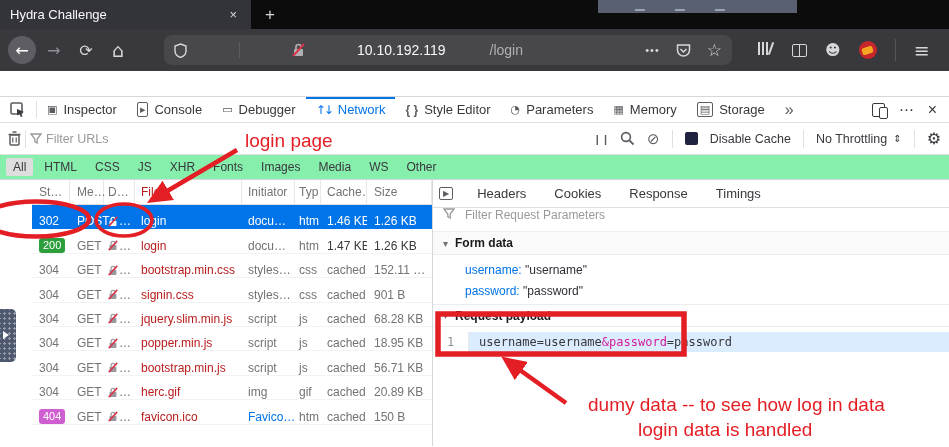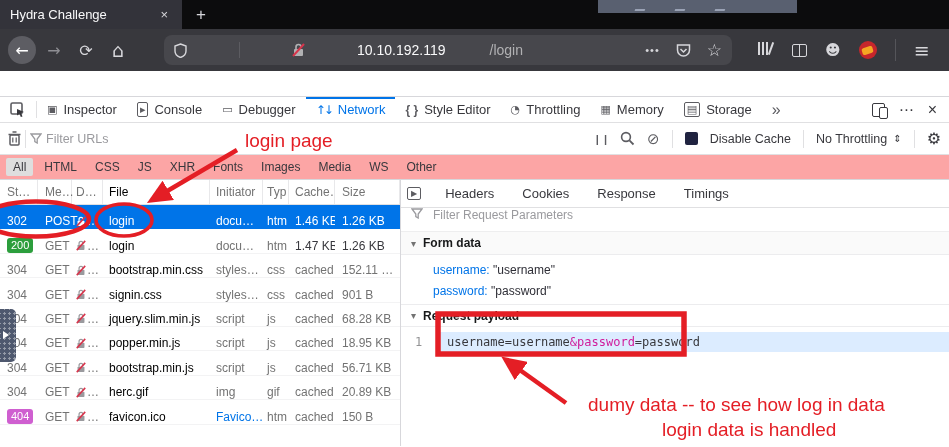--- a/index.html
+++ b/index.html
@@ -3,21 +3,21 @@
 <meta charset="utf-8">
 <style>
   * { margin:0; padding:0; box-sizing:border-box; }
   html,body { width:949px; height:447px; overflow:hidden; background:#fff;
     font-family:"Liberation Sans","DejaVu Sans",sans-serif; }
   body { position:relative; }
   .glyph { font-family:"DejaVu Sans",sans-serif; }
 
   
   .tabbar { height:29px; background:#0c0c0d; display:flex; align-items:stretch; position:relative; }
-  .tab { width:182px; background:#33333a; color:#f9f9fa; display:flex; align-items:center;
+  .tab { width:251px; background:#33333a; color:#f9f9fa; display:flex; align-items:center;
     padding:0 10px; font-size:13px; }
   .tab-title { flex:1; }
   .tab-close { color:#d7d7db; font-size:13px; padding:0 4px; }
   .newtab { color:#d7d7db; font-size:17px; padding:0 14px; display:flex; align-items:center; }
   .cutbox { position:absolute; left:598px; top:0; width:199px; height:13px; background:#596070;
     overflow:hidden; }
   .cutbox i { position:absolute; top:3px; width:10px; height:8px; border-bottom:2px solid #9aa2b5;
     transform:skewX(-20deg); }
 
   .navbar { height:42px; background:#38383d; display:flex; align-items:center; padding:0 8px; }
@@ -65,36 +65,36 @@
   .net-toolbar { height:32px; background:#fff; border-bottom:1px solid #e0e0e2; display:flex;
     align-items:center; font-size:12px; color:#737373; padding:0 8px; }
   .nt-left { display:flex; align-items:center; gap:4px; }
   .nt-right { margin-left:auto; display:flex; align-items:center; gap:12px; color:#38383d; }
   .cache-box { width:13px; height:13px; background:#202340; border-radius:2px; }
   .throttle { display:flex; align-items:center; gap:6px; font-size:12.5px; }
   .pause-ic { letter-spacing:1px; font-weight:bold; font-size:11px; color:#5c5c61; }
 
   
   .chips { height:25px; border-bottom:1px solid #d7d7db; display:flex; align-items:center;
-    gap:4px; padding:0 6px; font-size:12px; color:#38383d; background:#fca5a5; }
+    gap:4px; padding:0 6px; font-size:12px; color:#38383d; background:#86efac; }
   .chip { padding:2px 7px; border-radius:2px; }
   .chip.active { background:#dedede; }
 
   
-  .main { display:flex; height:266px; }
+  .main { display:flex; height:266px;margin-left:32px; }
   .table { width:400px; flex:0 0 400px; font-size:12px; }
   .thead { display:flex; height:25px; align-items:center; color:#737373;
     border-bottom:1px solid #e0e0e2; }
   .thead > div { border-right:1px solid #e8e8ea; height:100%; display:flex; align-items:center; }
   .row { display:flex; height:24.4px; align-items:flex-end; color:#737373;
     border-bottom:1px solid #f3f3f4; }
   .c-st { width:38px; padding-left:7px; }
   .c-me { width:34px; padding-left:7px; }
   .c-d  { width:31px; padding-left:4px; display:flex; align-items:center; gap:1px; }
-  .c-file { width:107px; padding-left:6px; color:#000000; white-space:nowrap; overflow:hidden; }
+  .c-file { width:107px; padding-left:6px; color:#b91c1c; white-space:nowrap; overflow:hidden; }
   .c-init { width:53px; padding-left:6px; white-space:nowrap; overflow:hidden; }
   .c-typ { width:26px; padding-left:4px; }
   .c-tr { width:46px; padding-left:6px; white-space:nowrap; overflow:hidden; }
   .c-sz { width:65px; padding-left:7px; white-space:nowrap; }
   .row.dark .c-tr, .row.dark .c-sz { color:#38383d; }
   .row.sel { background:#0074e8; border-bottom-color:#0074e8; }
   .row.sel .c-st, .row.sel .c-me, .row.sel .c-file, .row.sel .c-init, .row.sel .c-typ,
   .row.sel .c-tr, .row.sel .c-sz, .row.sel .c-d { color:#fff; }
   .badge { display:inline-block; color:#fff; font-size:11px; line-height:15px; padding:0 4px;
     border-radius:3px; }
@@ -217,21 +217,21 @@
   <div class="dt-tab active">
     <span class="ticon glyph" style="font-size:12px;letter-spacing:-2px">↑↓</span>
     <span>Network</span>
   </div>
   <div class="dt-tab">
     <span class="ticon" style="font-size:12px;font-weight:bold">{ }</span>
     <span>Style Editor</span>
   </div>
   <div class="dt-tab">
     <span class="ticon glyph">◔</span>
-    <span>Throttling</span>
+    <span>Parameters</span>
   </div>
   <div class="dt-tab">
     <span class="ticon glyph">▦</span>
     <span>Memory</span>
   </div>
   <div class="dt-tab">
     <span class="ticon box-ic">▤</span>
     <span>Storage</span>
   </div>
   <div class="dt-tab" style="font-size:16px;color:#5c5c61">
@@ -517,13 +517,13 @@
     </marker>
   </defs>
   <line x1="237" y1="150" x2="152" y2="200" stroke="#e41e25" stroke-width="4.5" marker-end="url(#ah)"></line>
   <ellipse cx="36" cy="219" rx="53" ry="17.5" fill="none" stroke="#e41e25" stroke-width="4.5"></ellipse>
   <ellipse cx="124" cy="220" rx="28" ry="16" fill="none" stroke="#e41e25" stroke-width="3.6"></ellipse>
   <rect x="438" y="314" width="246" height="40" fill="none" stroke="#e41e25" stroke-width="5.5"></rect>
   <line x1="566" y1="403" x2="506" y2="360" stroke="#e41e25" stroke-width="4.5" marker-end="url(#ah)"></line>
 </svg>
 <div class="ann-text" style="left:245px;top:130px;">login page</div>
 <div class="ann-text ann-center" style="left:588px;top:394px;">dumy data -- to see how log in data</div>
-<div class="ann-text ann-center" style="left:662px;top:419px;">login data is handled</div>
+<div class="ann-text ann-center" style="left:638px;top:419px;">login data is handled</div>
 
 </body></html>

